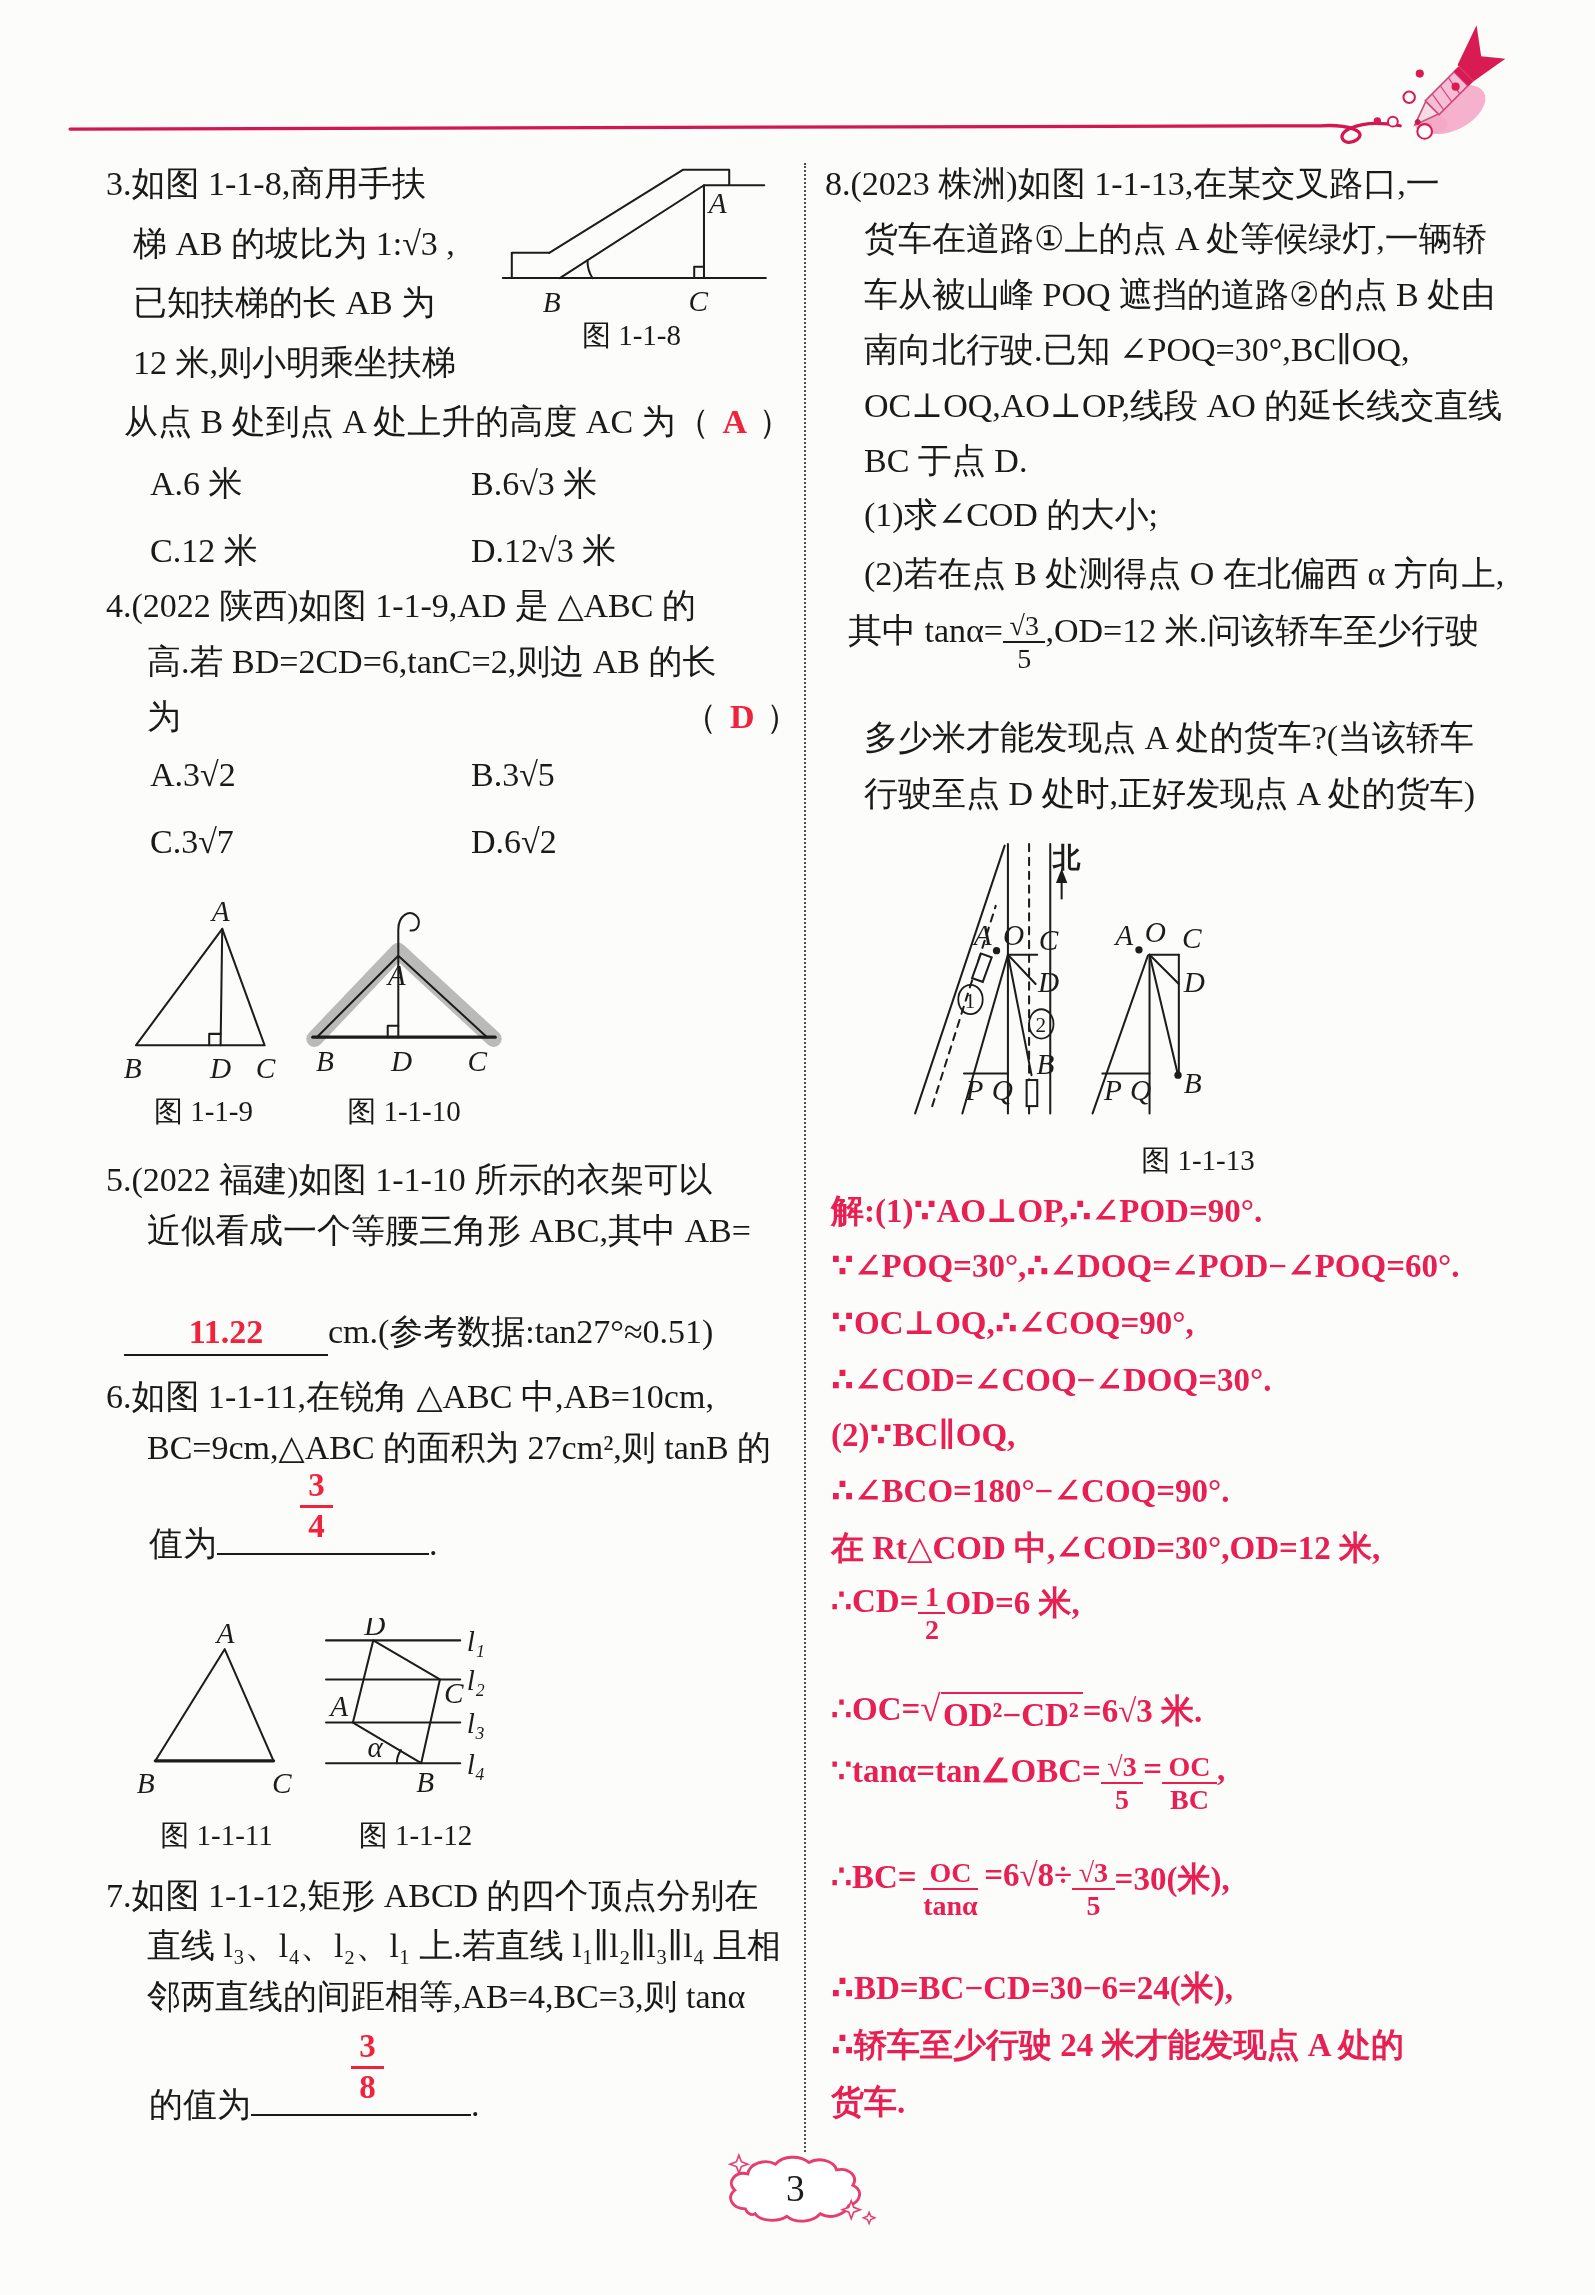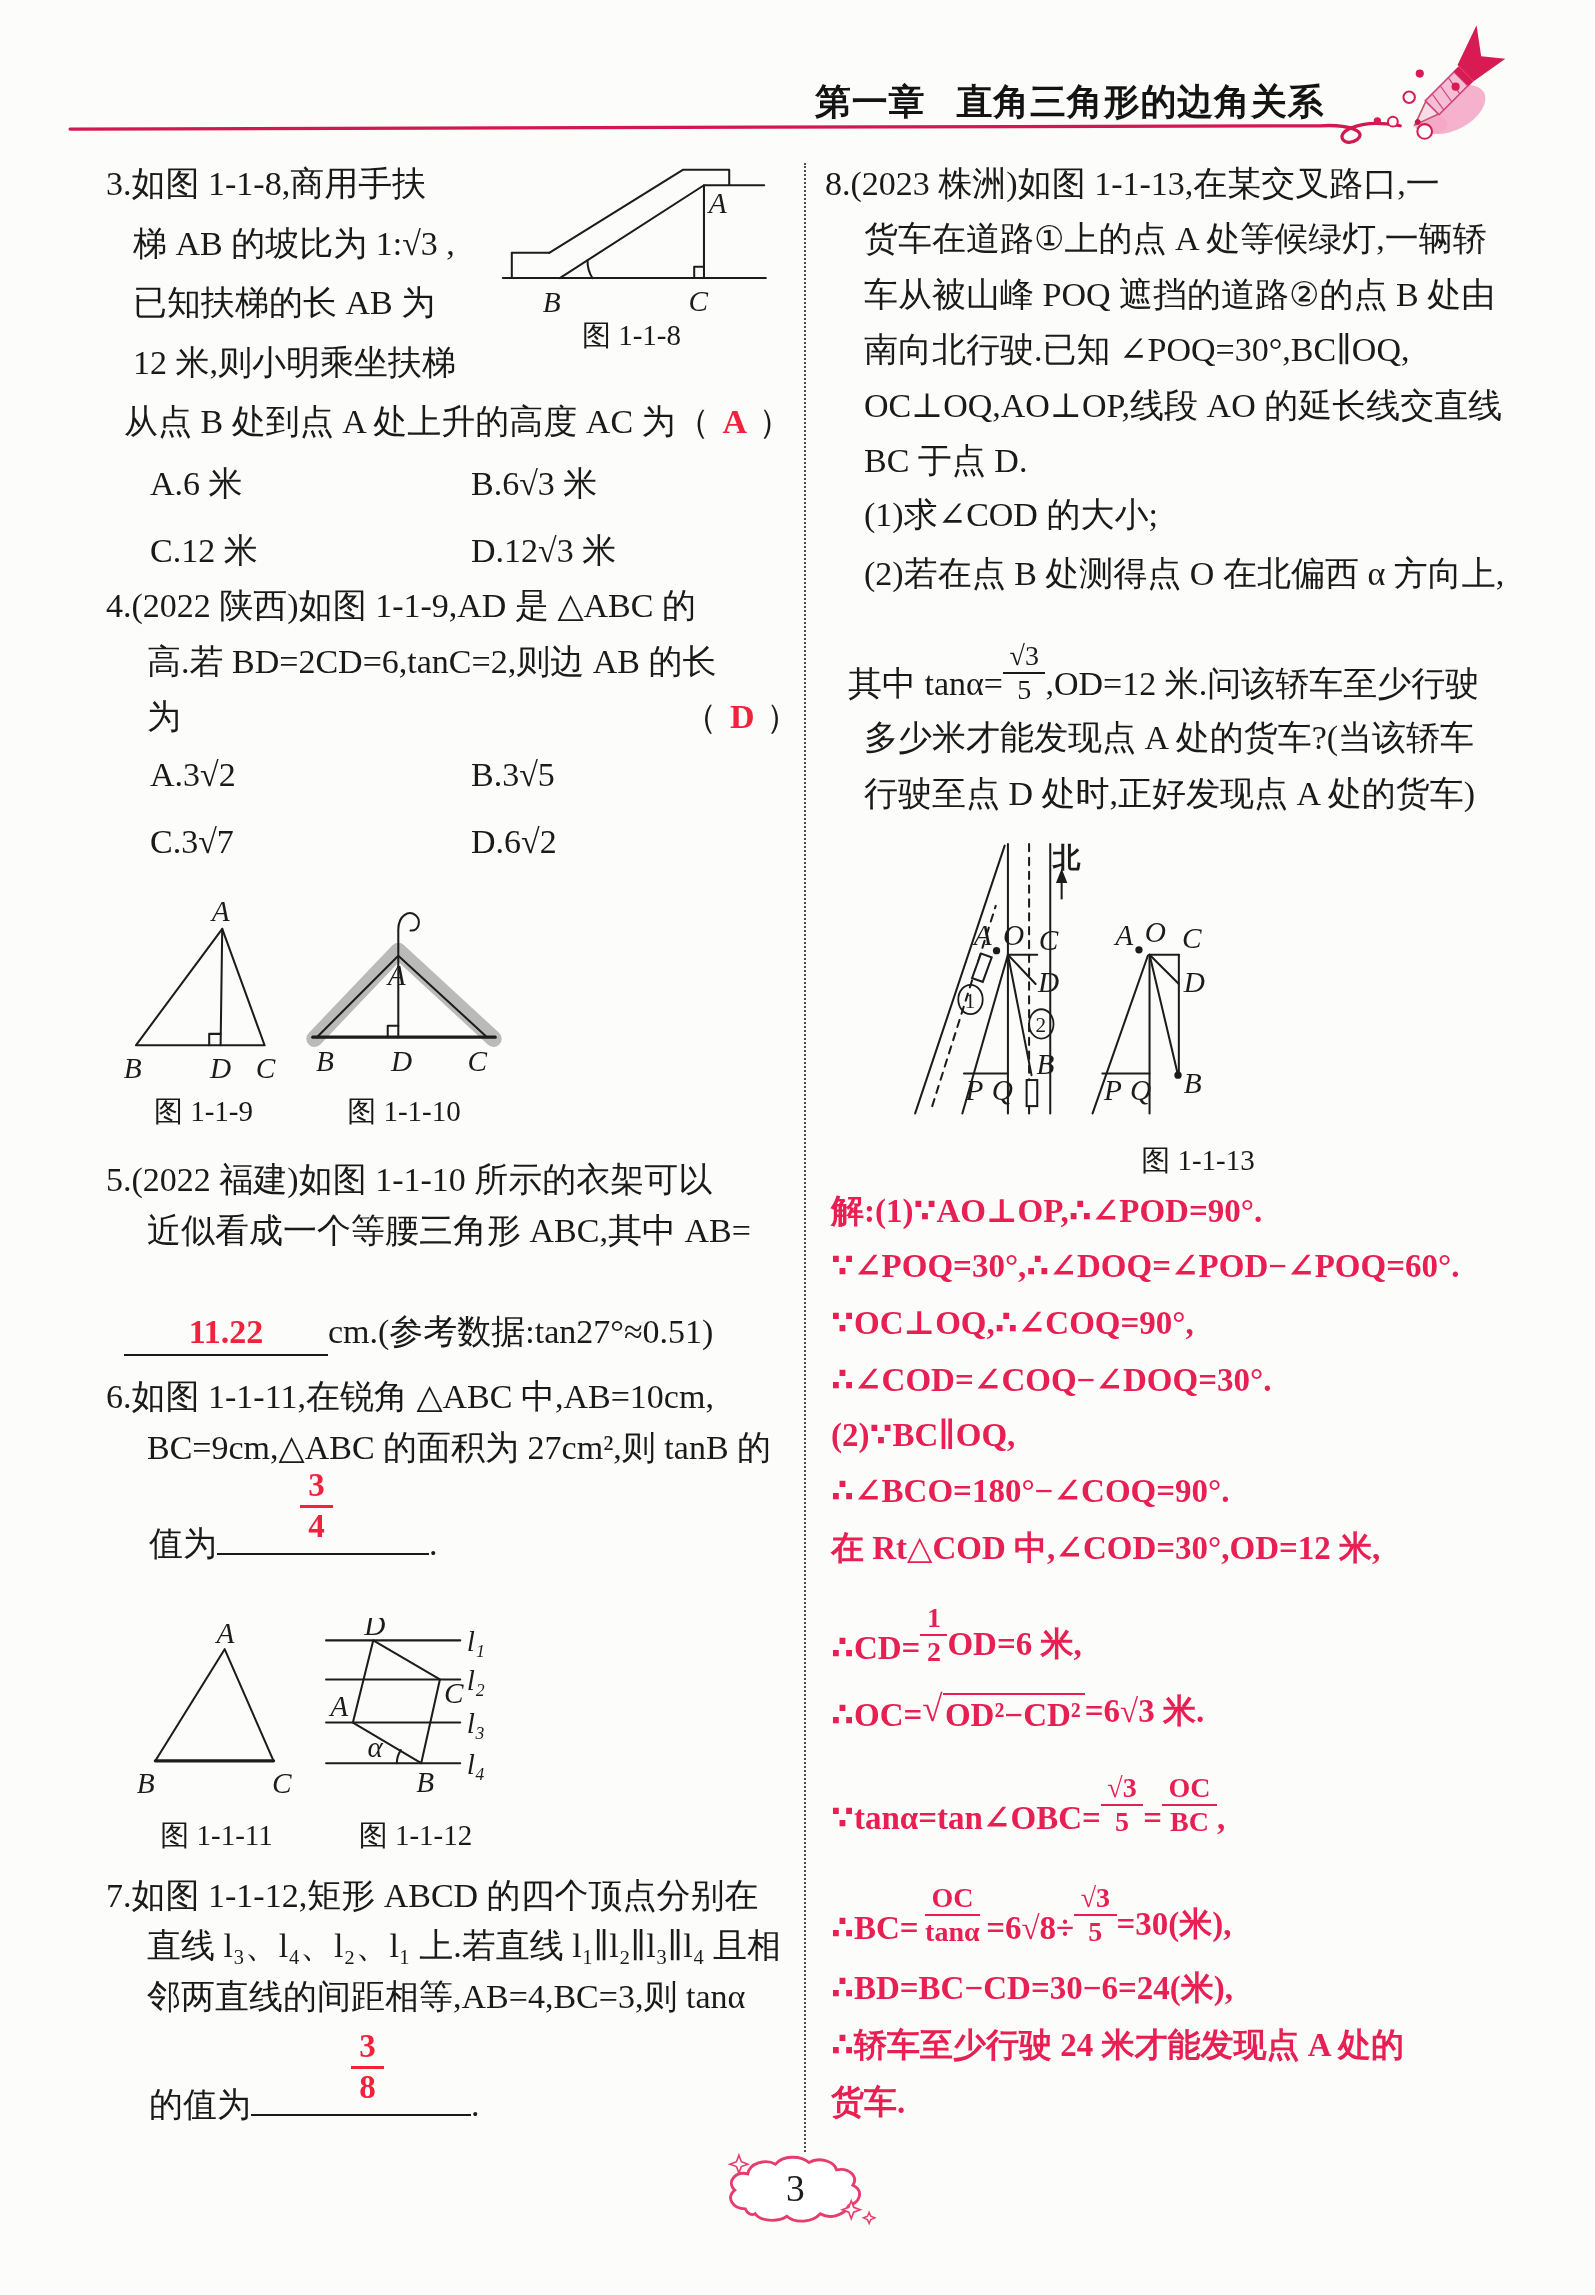--- a/index.html
+++ b/index.html
@@ -1,21 +1,21 @@
 <!DOCTYPE html>
 <html style="font-size:13px"><head>
 <meta charset="utf-8">
 <style>
   html,body{margin:0;padding:0;}
   .page{position:relative;width:1595px;height:2295px;background:#fcfcfb;overflow:hidden;
         font-family:"Liberation Serif","DejaVu Serif","DejaVu Sans",serif;color:#1a1a1a;}
   .abs{position:absolute;}
   .line{position:absolute;white-space:nowrap;font-size:34px;line-height:1.25;}
   .sol{position:absolute;white-space:nowrap;font-size:33px;font-weight:600;color:#e71f52;}
-  .sol-flex{display:flex;align-items:flex-end;}
+  .sol-flex{display:flex;align-items:flex-start;font-family:Liberation Serif, serif;}
   .chapter{position:absolute;left:815px;top:78px;font-size:36px;font-weight:bold;
            letter-spacing:0.8px;white-space:nowrap;color:#141414;}
   .chapter .gap{display:inline-block;width:31px;}
   .caption{position:absolute;text-align:center;font-size:29px;white-space:nowrap;}
   .opt{position:absolute;font-size:34px;white-space:nowrap;}
   .blank{display:inline-block;border-bottom:2.4px solid #1a1a1a;text-align:center;
          font-weight:bold;color:#f0223c;}
   .ansletter{color:#f0223c;font-weight:bold;padding:0 11.4px;}
   .paren{letter-spacing:1.6px;}
   .ans-frac{position:absolute;display:flex;flex-direction:column;align-items:center;
@@ -35,23 +35,20 @@
   svg text.cjk{font-style:normal;font-weight:bold;font-size:34px;}
   svg text.num{font-style:normal;font-size:26px;}
   svg .ln{stroke:#1c1c1c;stroke-width:2.5;fill:none;stroke-linecap:round;stroke-linejoin:round;}
   svg .thick{stroke-width:4;}
 </style>
 </head>
 <body>
 
 <div class="page">
 
-  <div class="chapter">
-    <span>第一章</span><span class="gap"></span><span>直角三角形的边角关系</span>
-  </div>
 
   <svg class="abs" style="left:0;top:0" width="1595" height="245" viewBox="0 0 1957 300">
 
     <path d="M86,158 L1620,154 C1655,152 1678,161 1665,171 C1651,181 1636,166 1657,157 C1678,148 1700,151 1718,154" stroke="#d31750" stroke-width="4" fill="none" stroke-linecap="round"></path>
 
     <ellipse cx="1782" cy="134" rx="44" ry="25" fill="#f5a9c6" opacity="0.9" transform="rotate(-28 1782 134)"></ellipse>
     <ellipse cx="1756" cy="152" rx="20" ry="12" fill="#f5a9c6" opacity="0.9"></ellipse>
 
     <g transform="translate(1736,153) rotate(-45)">
       <polygon points="0,0 30,-11 30,11" fill="#f7dbe6" stroke="#c2566f" stroke-width="2"></polygon>

